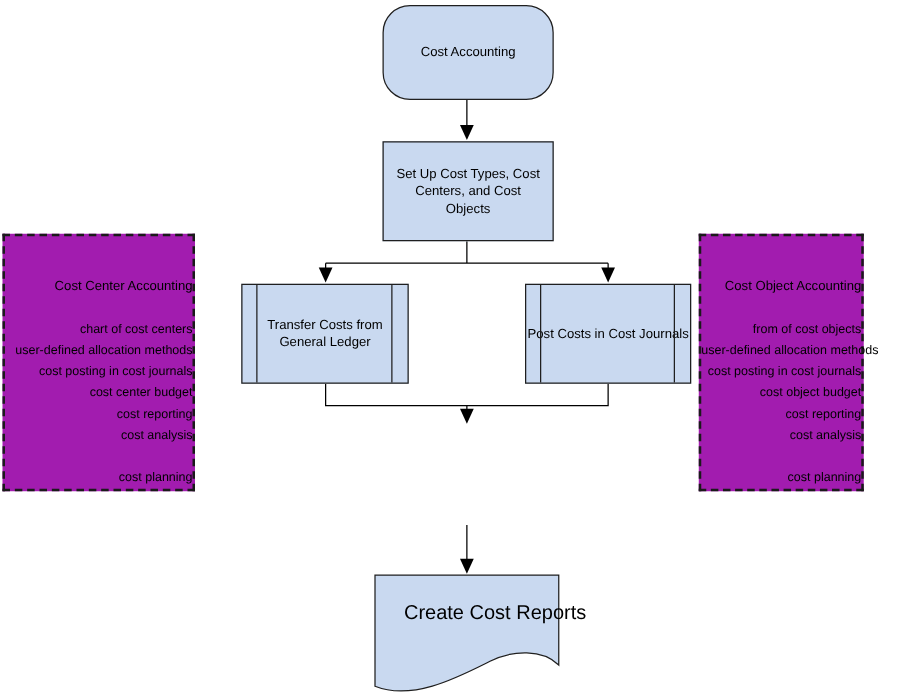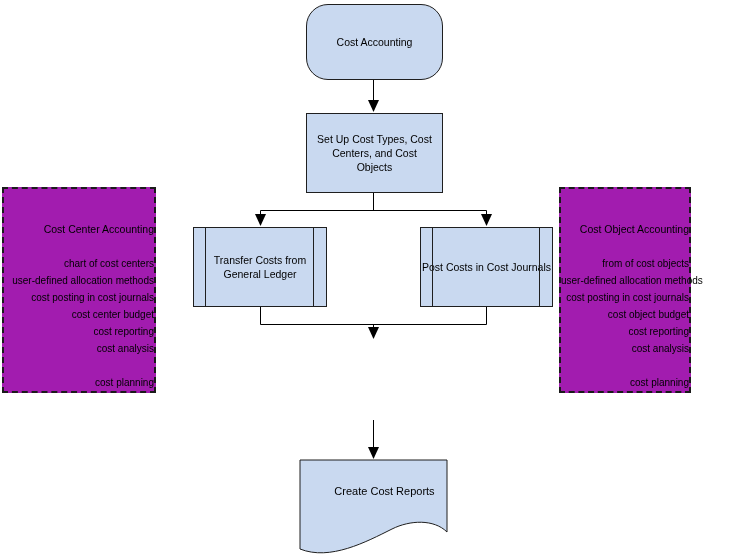--- a/index.html
+++ b/index.html
@@ -48,23 +48,23 @@
   }
   .side-bar.left  { left: 11px; }
   .side-bar.right { right: 12px; }
   
   .doc-label {
     position: absolute;
     left: 300px; top: 460px;
     width: 169px; height: 62px;
     display: flex;
     align-items: center;
-    justify-content: center;
+    justify-content: flex-end;
     text-align: center;
-    font-size: 11px;
+    font-size: 16px;
   }
   
   .panel {
     position: absolute;
     top: 187px;
     height: 206px;
     background: #a21caf;
     border: 2px dashed #1a1a1a;
     box-sizing: border-box;
     text-align: right;

